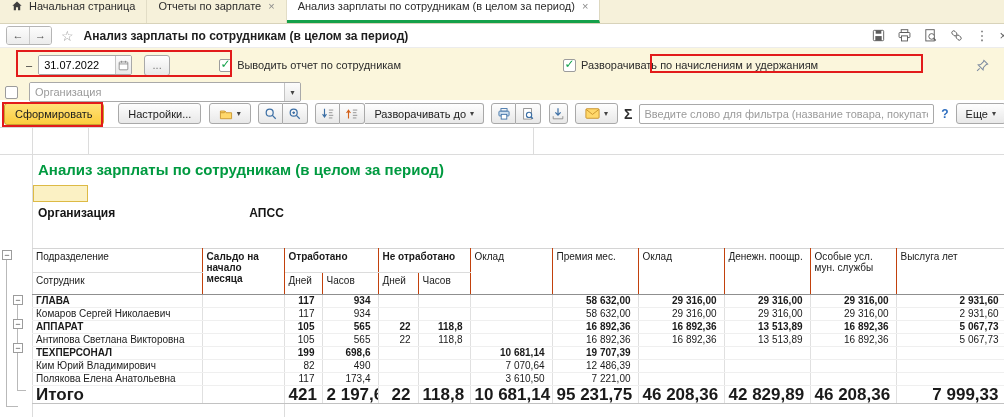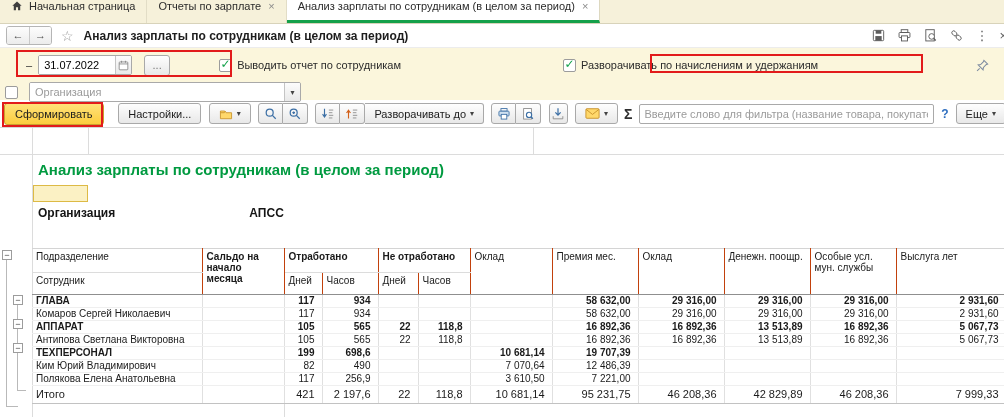--- a/index.html
+++ b/index.html
@@ -74,21 +74,21 @@
 
   table.rep { position:absolute; left:32px; top:120px; border-collapse:collapse; table-layout:fixed; width:974px; font-size:10px; color:#1a1a1a; }
   .rep th { font-weight:normal; text-align:left; vertical-align:top; padding:2px 4px; border-right:1px solid #c2410c; border-bottom:1px solid #dcdcdc; border-top:1px solid #d4d4d4; }
   .rep th.b { font-weight:bold; }
   .rep tr.h2 th { height:22px; border-top:none; }
   .rep tr.h1 th { height:24px; }
   .rep th.deep { border-bottom:1px solid #8f8f8f; }
   .rep td { border-right:1px solid #e0e0e0; border-bottom:1px solid #efefef; padding:0 4px; height:12px; line-height:12px; white-space:nowrap; overflow:hidden; }
   .rep td.c-num { text-align:right; padding-right:7px; }
   .rep tr.group td { font-weight:bold;margin-left:40px; }
-  .rep tr.total td { font-weight:normal; font-size:11px; height:17px; line-height:17px; border-top:1px solid #9a9a9a; border-bottom:1px solid #c2c2c2; }
+  .rep tr.total td { font-weight:bold; font-size:17px; height:17px; line-height:17px; border-top:1px solid #9a9a9a; border-bottom:1px solid #c2c2c2; }
 
   .exp { position:absolute; width:10px; height:10px; background:#fff; border:1px solid #9c9c9c; font-size:9px; line-height:8px; text-align:center; color:#444; z-index:3; }
   .tline { position:absolute; background:#b9b9b9; z-index:2; }
 
   
   .ann { position:absolute; border:2px solid #e21b1b; pointer-events:none; z-index:9; }
   .ann-dates { left:16px; top:50px; width:216px; height:27px; }
   .ann-chk2  { left:650px; top:54px; width:273px; height:19px; }
   .ann-gen   { left:2px;  top:102px; width:101px; height:25px; }
 
@@ -432,21 +432,21 @@
             <td class="c-num">12 486,39</td>
             <td class="c-num"></td>
             <td class="c-num"></td>
             <td class="c-num"></td>
             <td class="c-num"></td>
           </tr>
           <tr>
             <td>Полякова Елена Анатольевна</td>
             <td class="c-num"></td>
             <td class="c-num">117</td>
-            <td class="c-num">256,9</td>
+            <td class="c-num">173,4</td>
             <td class="c-num"></td>
             <td class="c-num"></td>
             <td class="c-num">3 610,50</td>
             <td class="c-num">7 221,00</td>
             <td class="c-num"></td>
             <td class="c-num"></td>
             <td class="c-num"></td>
             <td class="c-num"></td>
           </tr>
           <tr class="total">

